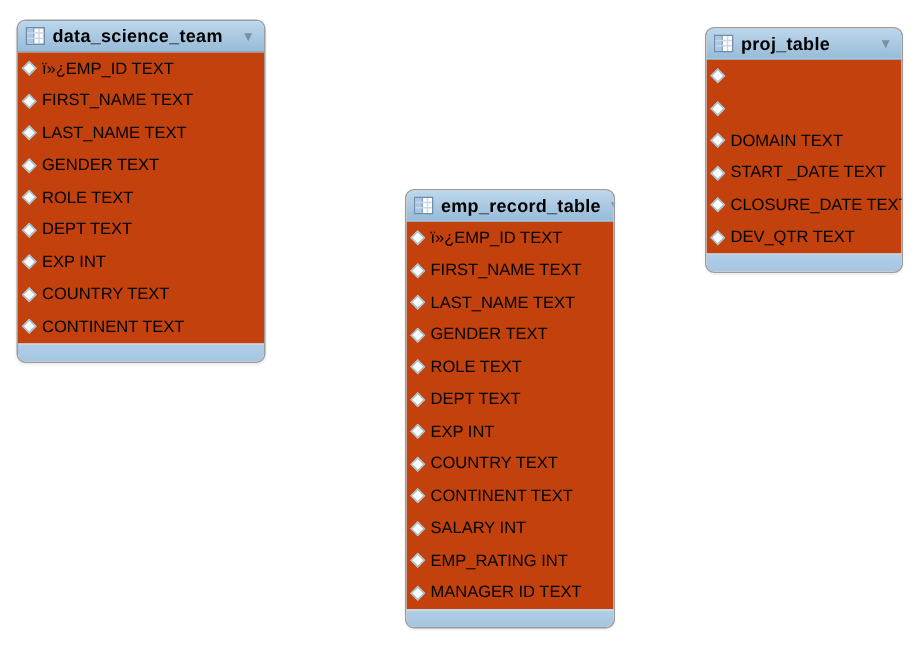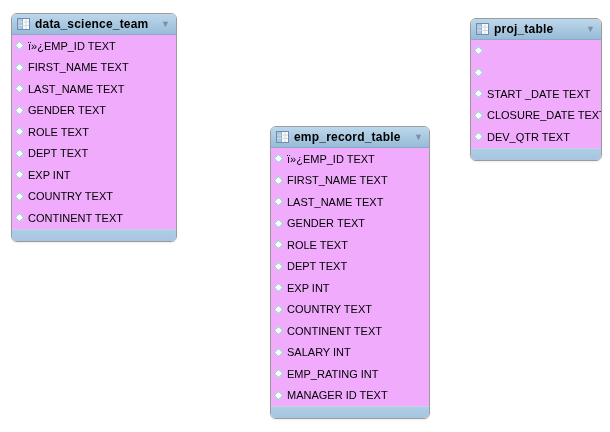--- a/index.html
+++ b/index.html
@@ -49,21 +49,21 @@
     letter-spacing:0.2px;
   }
   .collapse-icon{
     margin-left:auto;
     font-size:9px;
     color:var(--arrow-color);
     cursor:pointer;
     line-height:1;
     padding-right:2px;
   }
-  .table-body{background:#f0abfc;}
+  .table-body{background:#c2410c;}
   .field-row{
     height:21.5px;
     display:flex;
     align-items:center;
     padding-left:4px;
   }
   .field-icon{
     flex:0 0 auto;
     width:7px;height:7px;
     border:1px solid var(--diamond);
@@ -136,21 +136,21 @@
             <span class="field-label">COUNTRY TEXT</span>
           </div>
           <div class="field-row">
             <span class="field-icon"></span>
             <span class="field-label">CONTINENT TEXT</span>
           </div>
         </div>
     <div class="table-footer"></div>
   </div>
 
-  <div class="table-box" style="left: 270px; top: 126px; width: 160px;">
+  <div class="table-box" style="left: 270px; top: 126px; width: 140px;">
     <div class="table-header">
       <span class="table-icon">
         <svg width="13" height="12" viewBox="0 0 13 12" aria-hidden="true">
           <rect x="0.5" y="0.5" width="12" height="11" fill="#ffffff" stroke="#708cac"></rect>
           <rect x="1" y="1" width="4.5" height="10" fill="#a9c6e2"></rect>
           <line x1="5.5" y1="1" x2="5.5" y2="11" stroke="#8fa9c0" stroke-width="1"></line>
           <line x1="9" y1="1" x2="9" y2="11" stroke="#ccd8e4" stroke-width="1"></line>
           <line x1="1" y1="4" x2="12" y2="4" stroke="#ccd8e4" stroke-width="1"></line>
           <line x1="1" y1="7.5" x2="12" y2="7.5" stroke="#ccd8e4" stroke-width="1"></line>
         </svg>
@@ -228,20 +228,24 @@
     </div>
     <div class="table-body">
           <div class="field-row">
             <span class="field-icon"></span>
           </div>
           <div class="field-row">
             <span class="field-icon"></span>
           </div>
           <div class="field-row">
             <span class="field-icon"></span>
+            <span class="field-label">DOMAIN TEXT</span>
+          </div>
+          <div class="field-row">
+            <span class="field-icon"></span>
             <span class="field-label">START _DATE TEXT</span>
           </div>
           <div class="field-row">
             <span class="field-icon"></span>
             <span class="field-label">CLOSURE_DATE TEXT</span>
           </div>
           <div class="field-row">
             <span class="field-icon"></span>
             <span class="field-label">DEV_QTR TEXT</span>
           </div>

